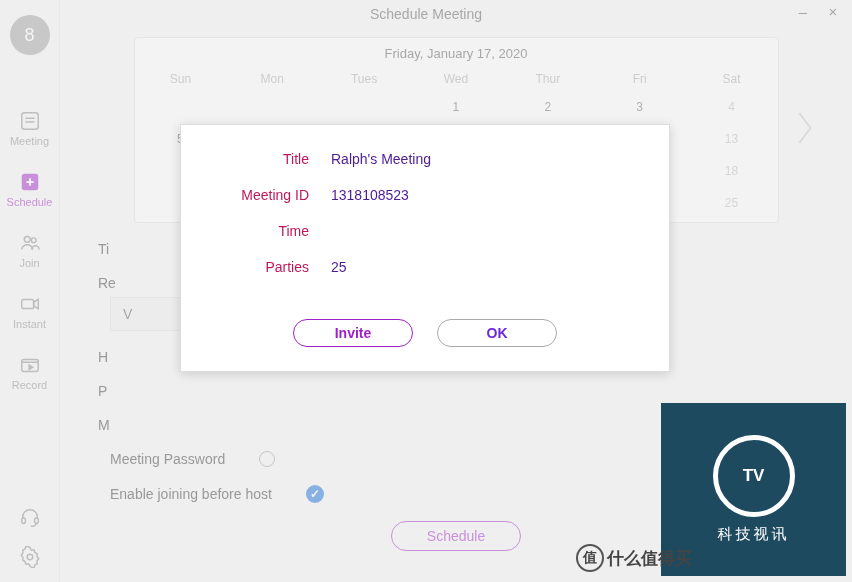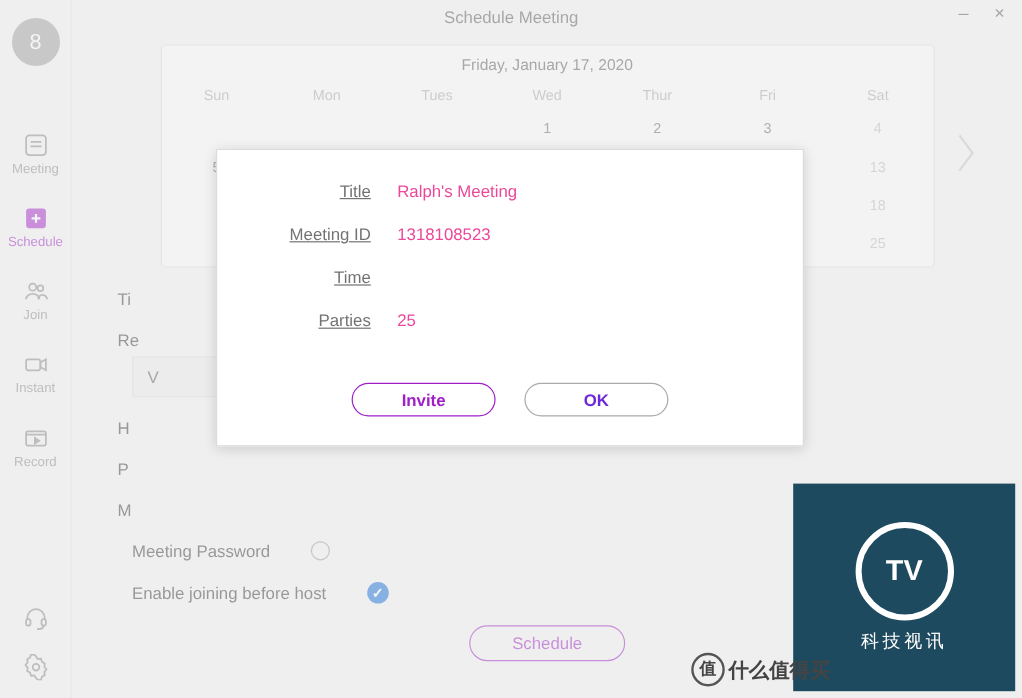--- a/index.html
+++ b/index.html
@@ -38,29 +38,29 @@
 .check-on { width:18px; height:18px; border-radius:50%; background:#0f6bd8; display:inline-flex; align-items:center; justify-content:center; color:#fff; font-size:12px; font-weight:bold; }
 
 .schedule-btn { display:block; margin: 12px auto 0 auto; width: 130px; height: 30px; border:1.5px solid #a020c7; color:#a020c7; background:transparent; border-radius:15px; font-size:14px; cursor:pointer; }
 
 .overlay { position:absolute; inset:0; background: rgba(235,235,235,0.55); }
 
 .modal { position:absolute; left: 180px; top: 124px; width: 490px; background:#fff; border:1px solid #dcdcdc; box-shadow: 0 2px 10px rgba(0,0,0,0.15); }
 .modal-title { text-align:center; font-weight:bold; font-size:17px; padding: 24px 0 20px 0; border-bottom:1px solid #e5e5e5; }
 .modal-body { padding: 26px 30px 18px 30px; }
 .modal-row { display:flex; align-items:center; margin-bottom: 20px; font-size:14px; }
-.modal-row .mlabel { width: 120px; text-align:right; color:#737373; padding-right: 22px; text-decoration: underline; }
-.modal-row .mval { color:#ec4899; }
+.modal-row .mlabel { width: 120px; text-align:right; color:#be185d; padding-right: 22px; }
+.modal-row .mval { color:#4c1d95; }
 .modal-buttons { display:flex; justify-content:center; gap:24px; padding: 6px 0 24px 0; }
 .modal-buttons button { width:120px; height:28px; border-radius:14px; font-size:14px; cursor:pointer; background:#fff;font-weight:bold; }
 .btn-invite { border:1.5px solid #a020c7; color:#a020c7; }
 .btn-ok { border:1.5px solid #aaa; color:#6d28d9; }
 
 .watermark { position:absolute; right:6px; bottom:6px; width:185px; height:173px; background:#1e4a5f; display:flex; flex-direction:column; align-items:center; justify-content:center; color:#fff; }
-.watermark .circle { width:82px;height:82px;border:5px solid #fff;border-radius:50%;display:flex;align-items:center;justify-content:center;font-size:24px;font-weight:bold;margin-bottom:8px; }
+.watermark .circle { width:82px;height:82px;border:5px solid #fff;border-radius:50%;display:flex;align-items:center;justify-content:center;font-size:17px;font-weight:bold;margin-bottom:8px; }
 .watermark .txt { font-size:15px; letter-spacing:3px; }
 .stamp { position:absolute; right:160px; bottom:10px; color:#444; font-size:17px; font-weight:bold; display:flex; align-items:center; gap:3px; }
 .stamp .coin { width:28px;height:28px;border:2px solid #555;border-radius:50%;display:inline-flex;align-items:center;justify-content:center;font-size:14px; }
 </style>
 </head>
 <body>
 
 <div class="titlebar">
   <span class="title">Schedule Meeting</span>
   <div class="controls">

